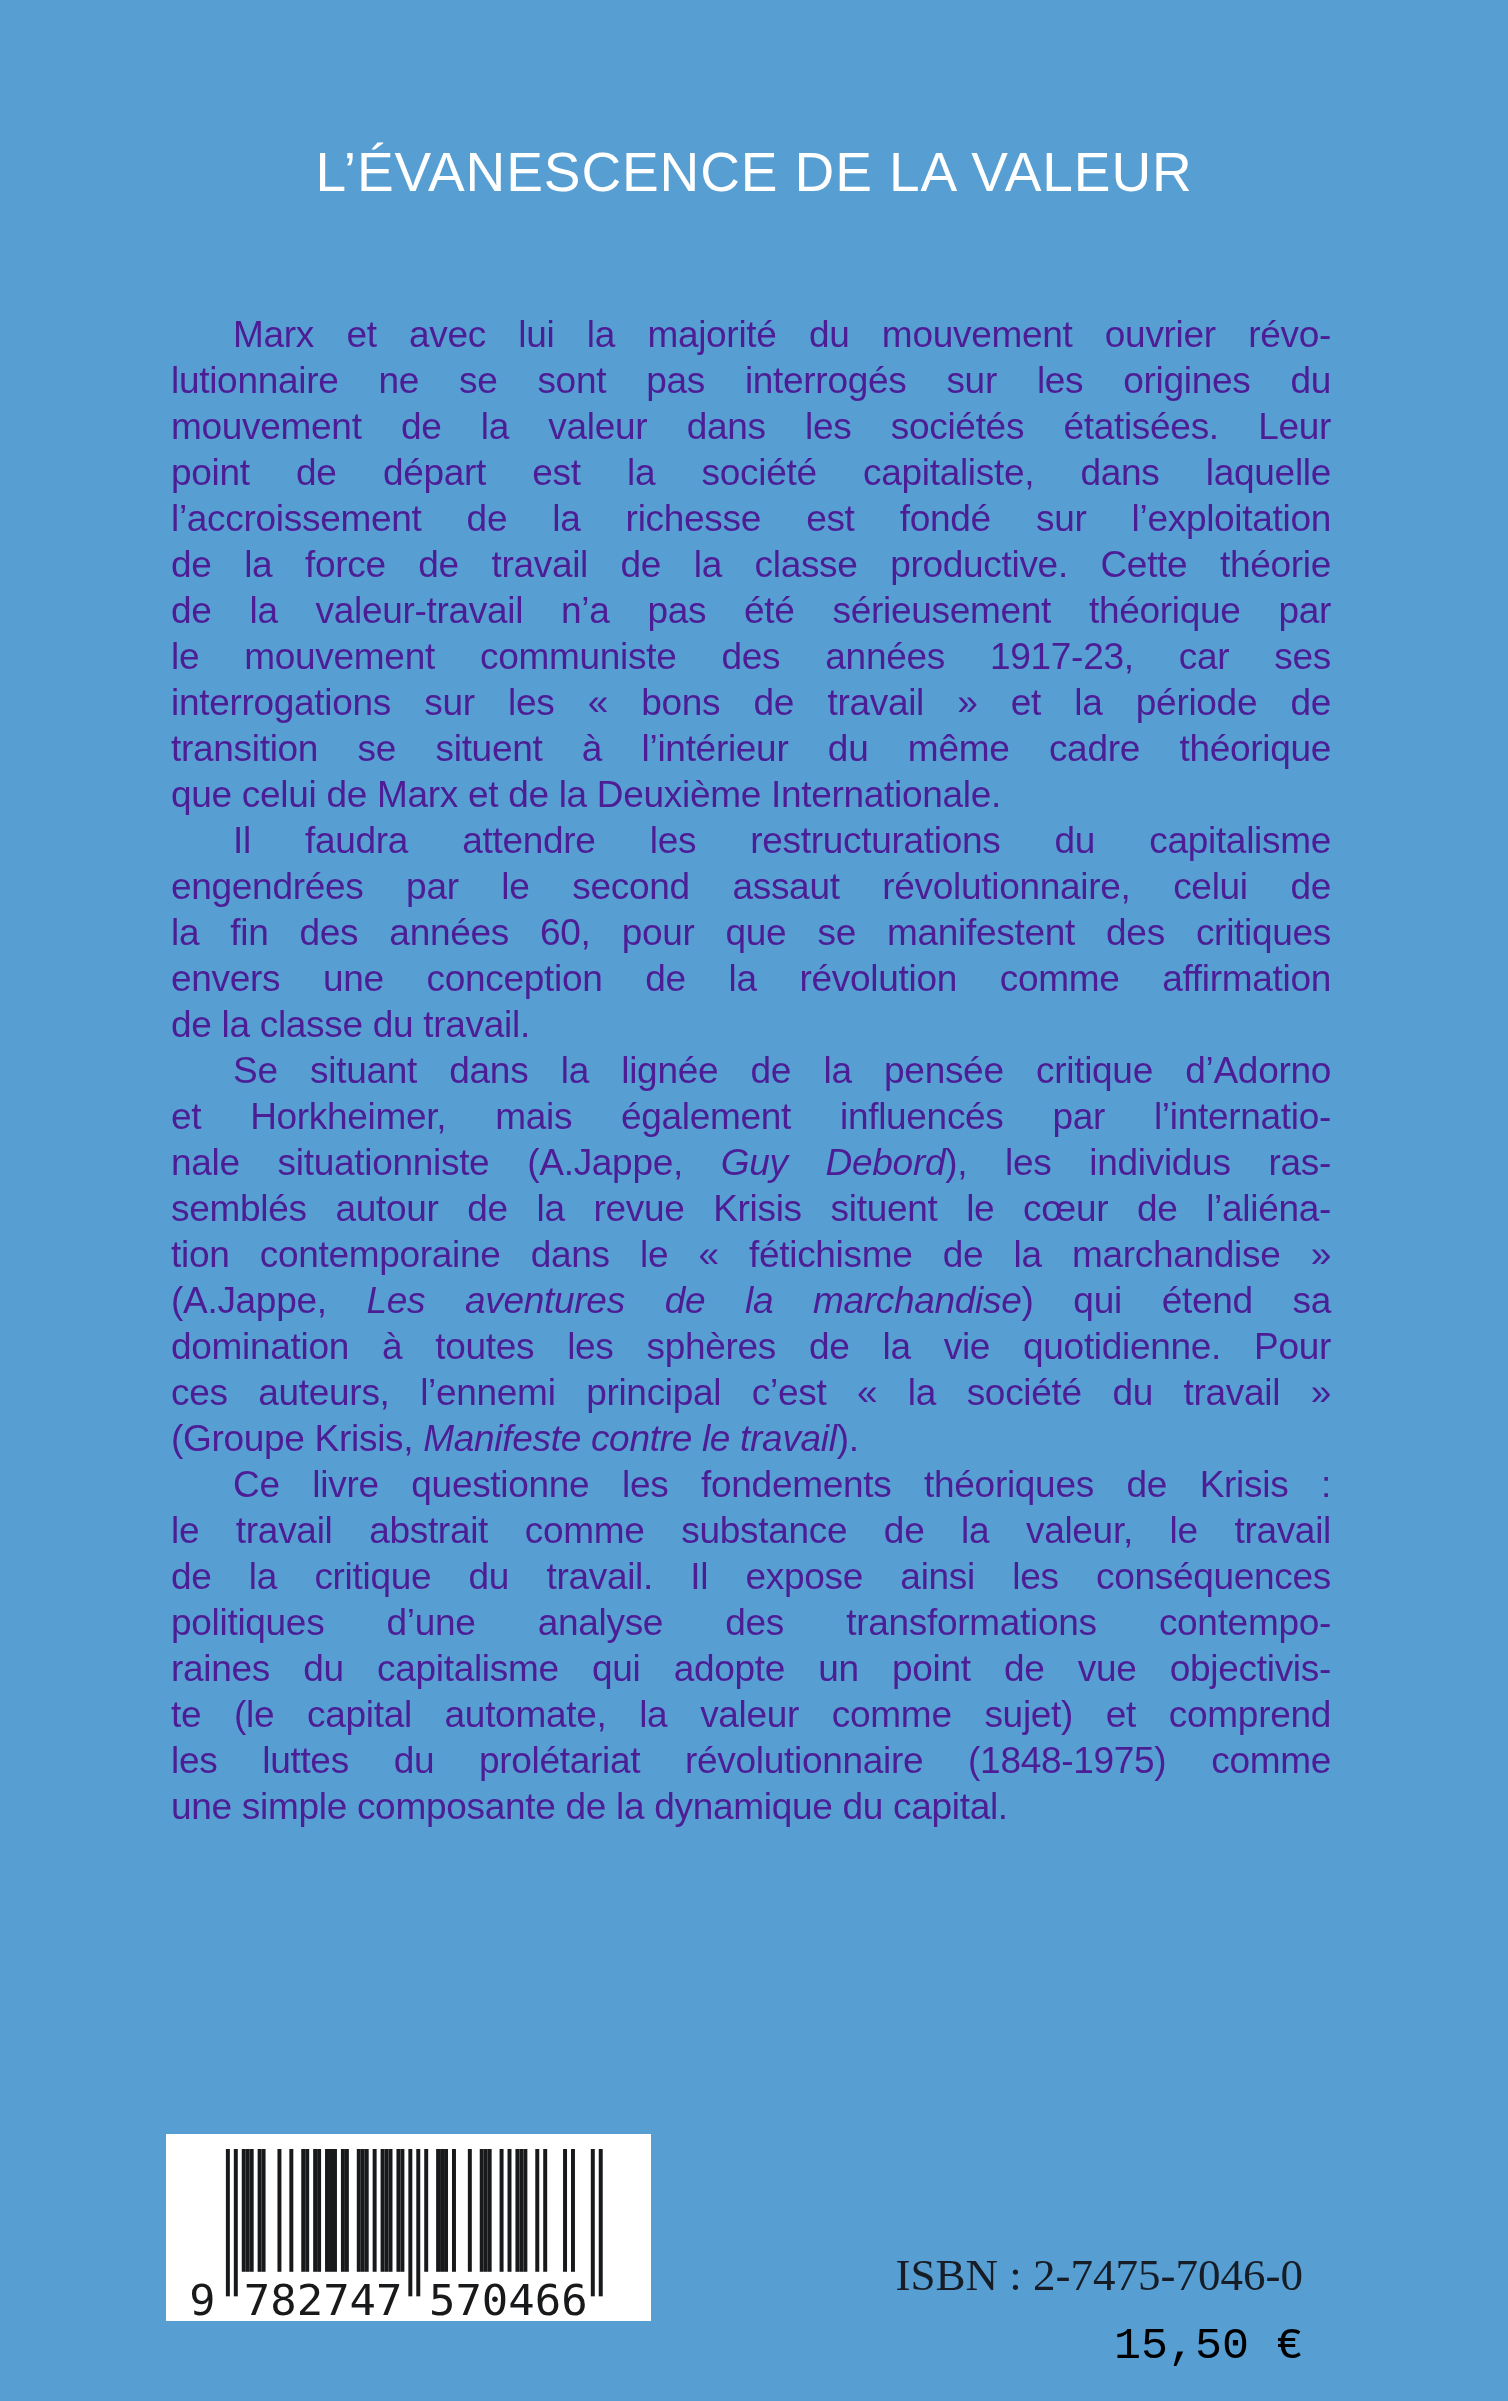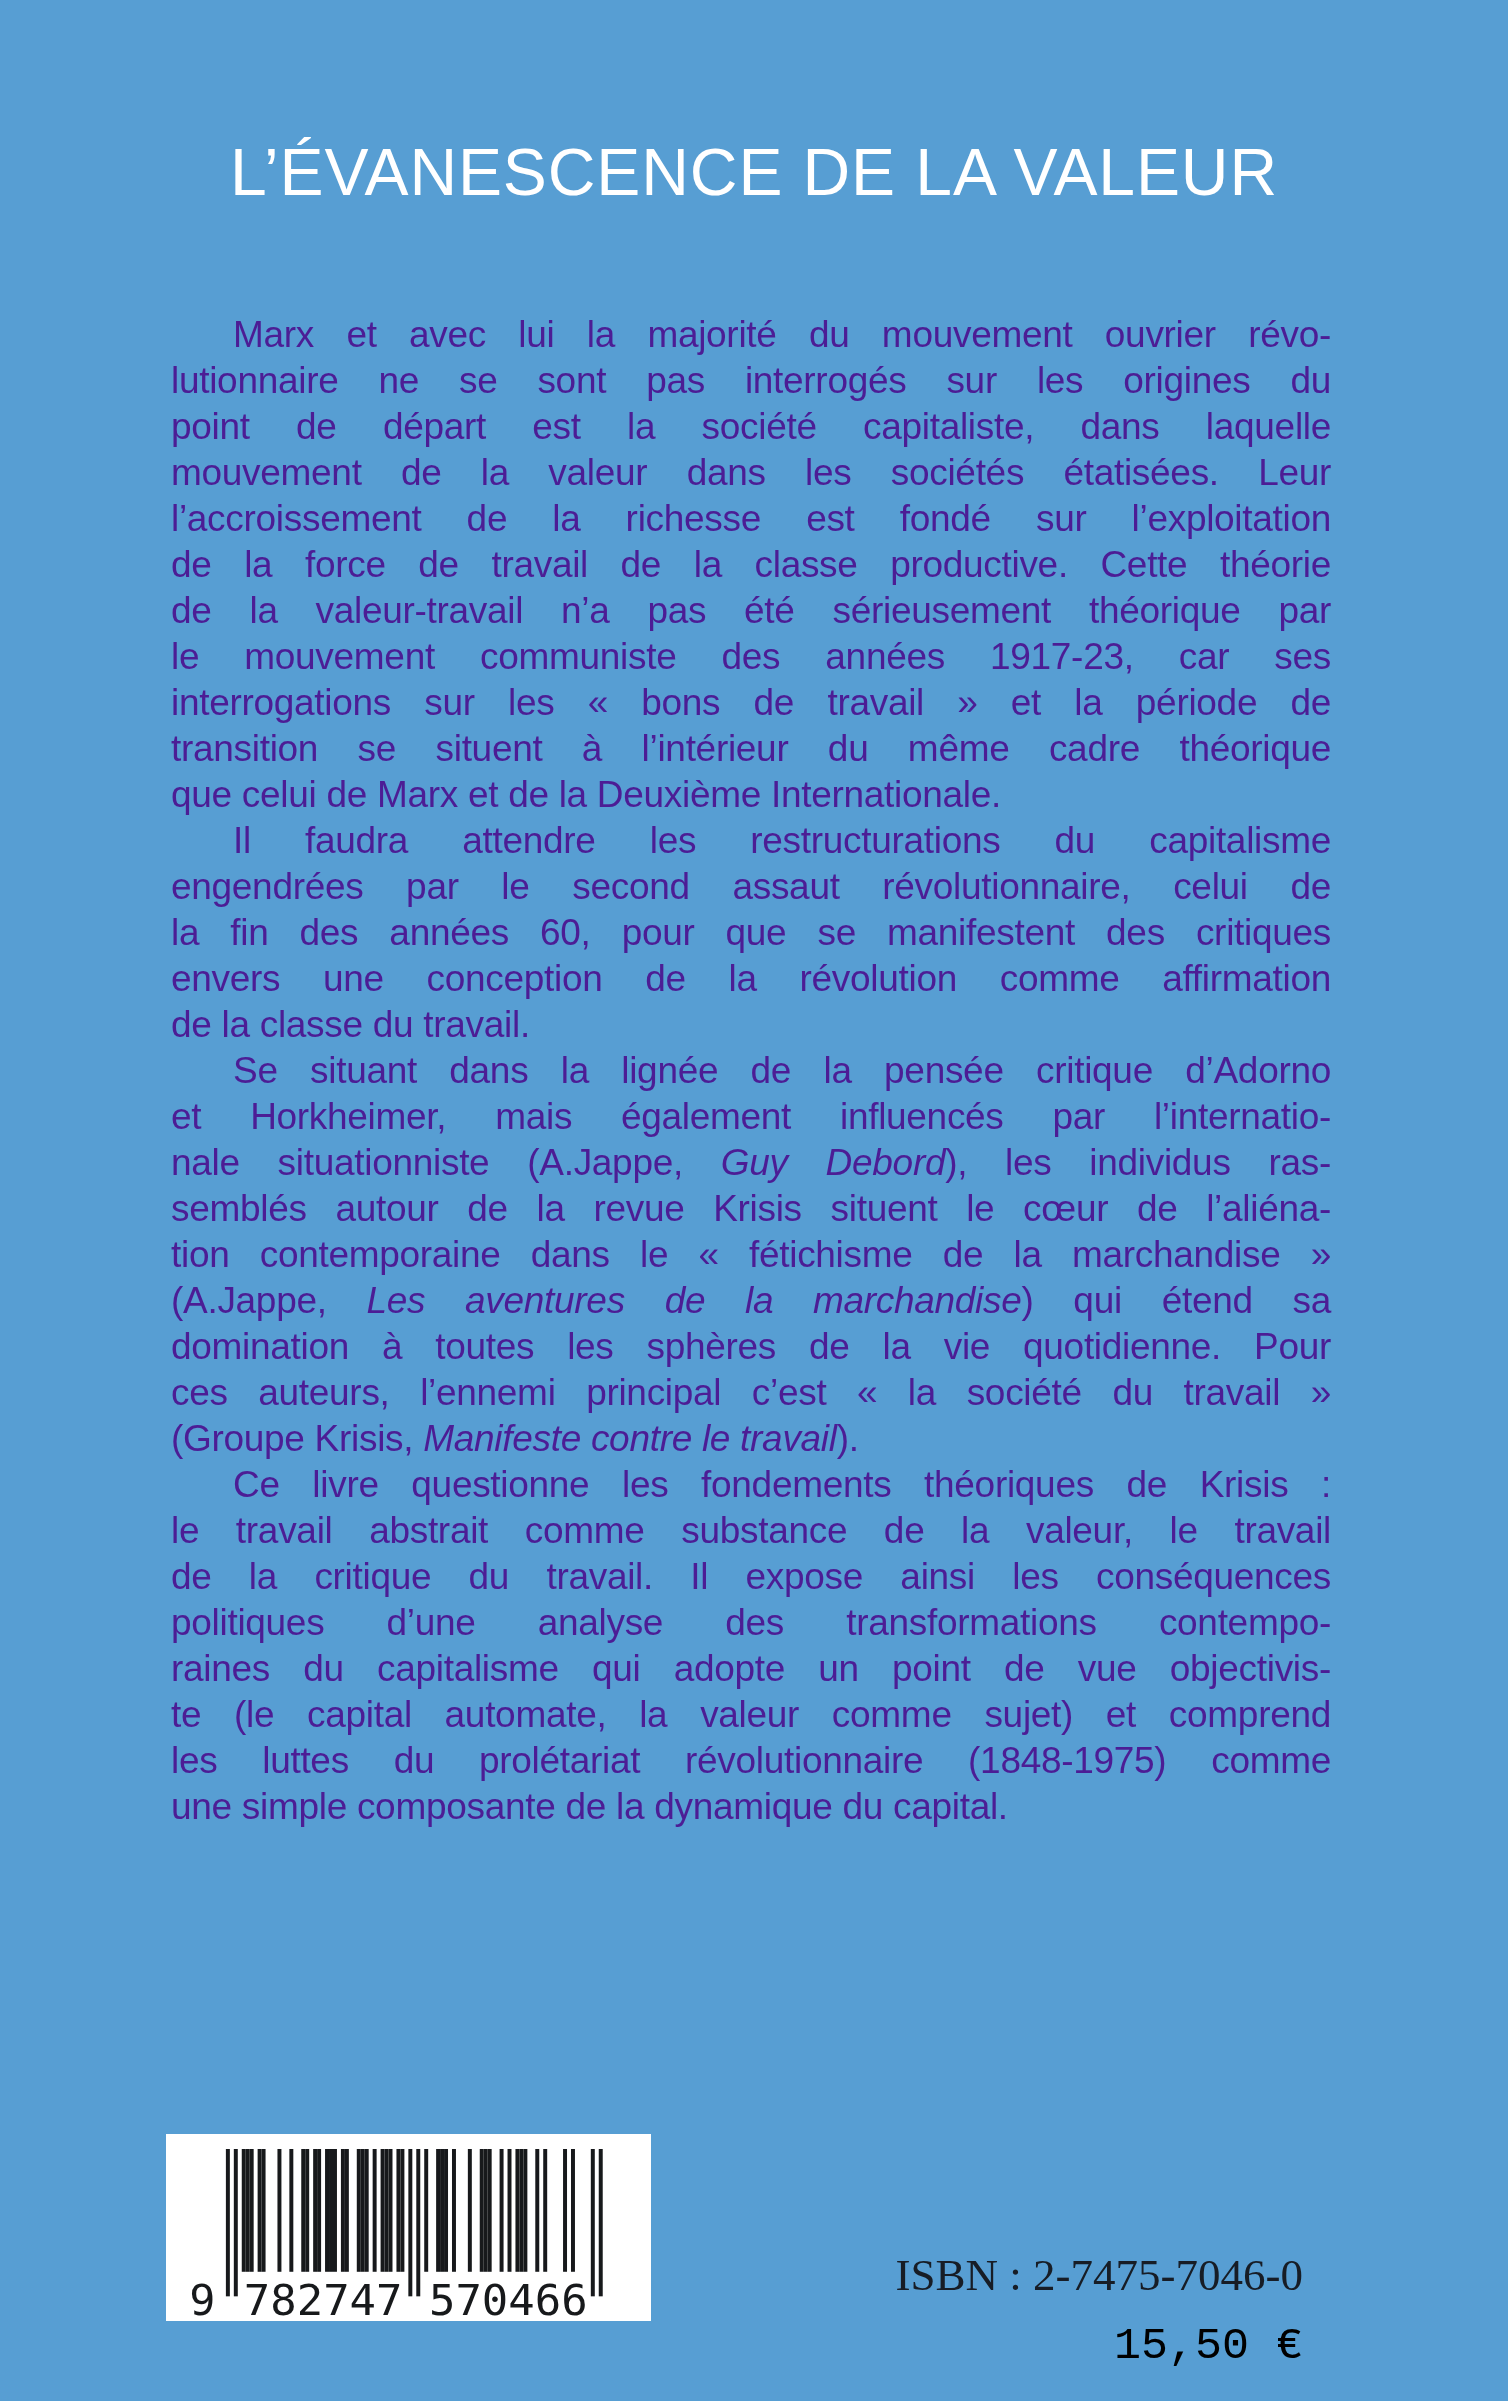--- a/index.html
+++ b/index.html
@@ -8,21 +8,21 @@
     width:1508px;height:2402px;
     background:#579ED3;
     overflow:hidden;
     font-family:"Liberation Sans",sans-serif;
   }
   .title{
     position:absolute;
     top:138px;left:0;right:0;
     text-align:center;
     color:#FFFFFF;
-    font-size:66px;
+    font-size:55px;
     font-weight:400;
     letter-spacing:0.9px;
     line-height:68px;
     white-space:nowrap;
   }
   .synopsis{
     position:absolute;
     left:171px;top:312px;width:1160px;
     color:#4c1d95;
     font-size:37px;
@@ -66,22 +66,22 @@
 </head>
 <body>
 
 <div class="cover">
 
   <div class="title">L’ÉVANESCENCE DE LA VALEUR</div>
 
   <div class="synopsis">
       <div class="line indent"><span>Marx et avec lui la majorité du mouvement ouvrier révo-</span></div>
       <div class="line"><span>lutionnaire ne se sont pas interrogés sur les origines du</span></div>
+      <div class="line"><span>mouvement de la valeur dans les sociétés étatisées. Leur</span></div>
       <div class="line"><span>point de départ est la société capitaliste, dans laquelle</span></div>
-      <div class="line"><span>mouvement de la valeur dans les sociétés étatisées. Leur</span></div>
       <div class="line"><span>l’accroissement de la richesse est fondé sur l’exploitation</span></div>
       <div class="line"><span>de la force de travail de la classe productive. Cette théorie</span></div>
       <div class="line"><span>de la valeur-travail n’a pas été sérieusement théorique par</span></div>
       <div class="line"><span>le mouvement communiste des années 1917-23, car ses</span></div>
       <div class="line"><span>interrogations sur les « bons de travail » et la période de</span></div>
       <div class="line"><span>transition se situent à l’intérieur du même cadre théorique</span></div>
       <div class="line last"><span>que celui de Marx et de la Deuxième Internationale.</span></div>
       <div class="line indent"><span>Il faudra attendre les restructurations du capitalisme</span></div>
       <div class="line"><span>engendrées par le second assaut révolutionnaire, celui de</span></div>
       <div class="line"><span>la fin des années 60, pour que se manifestent des critiques</span></div>

